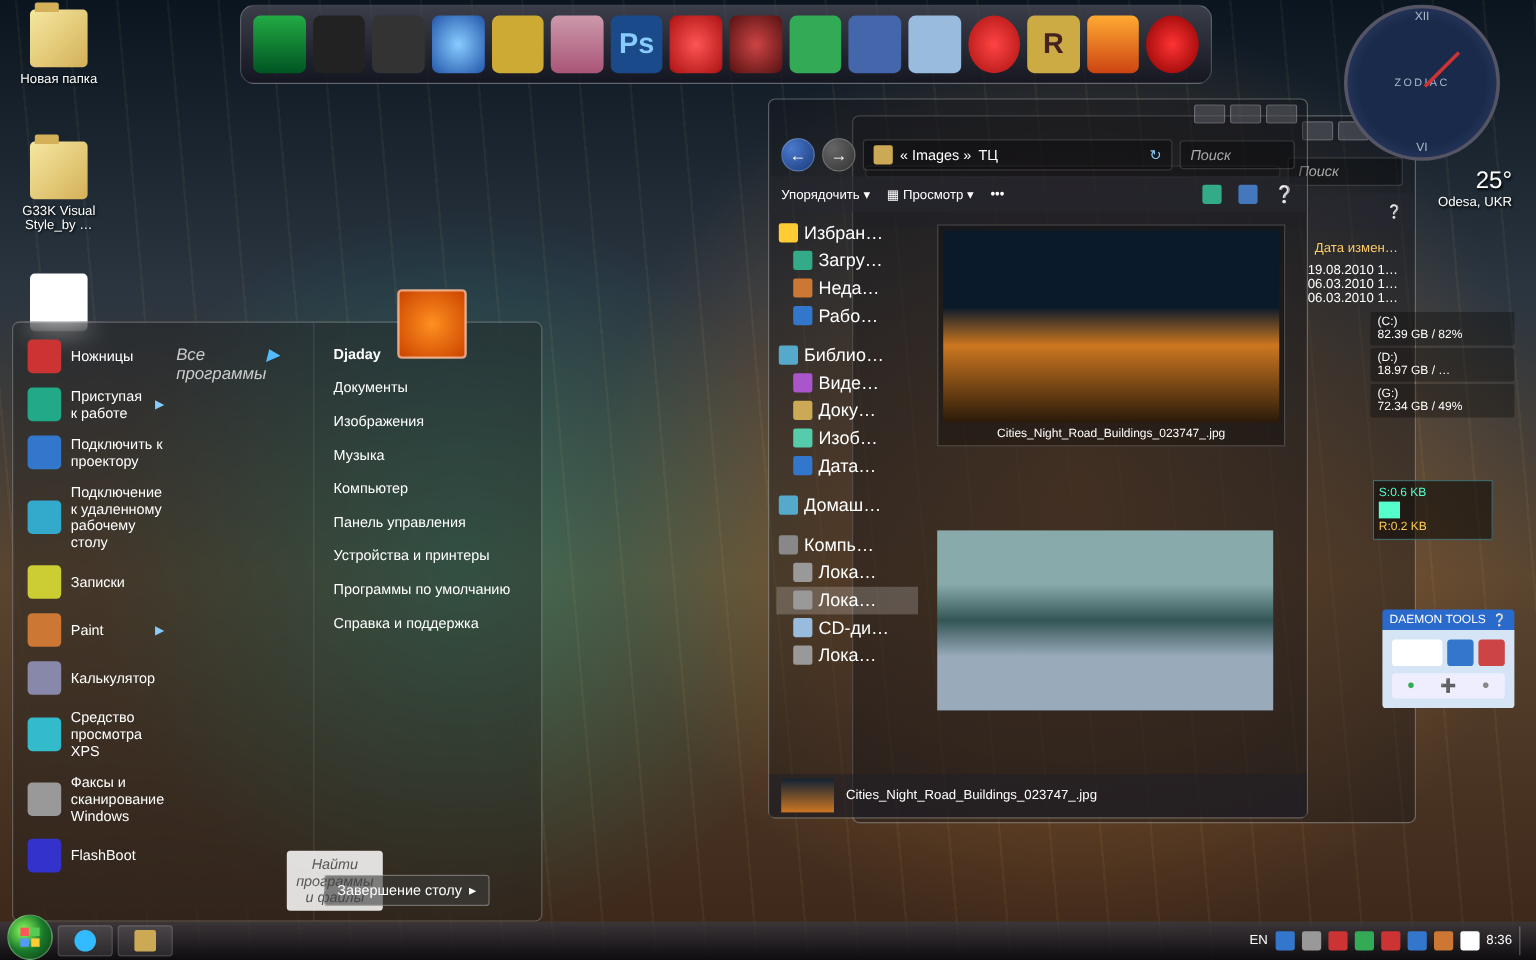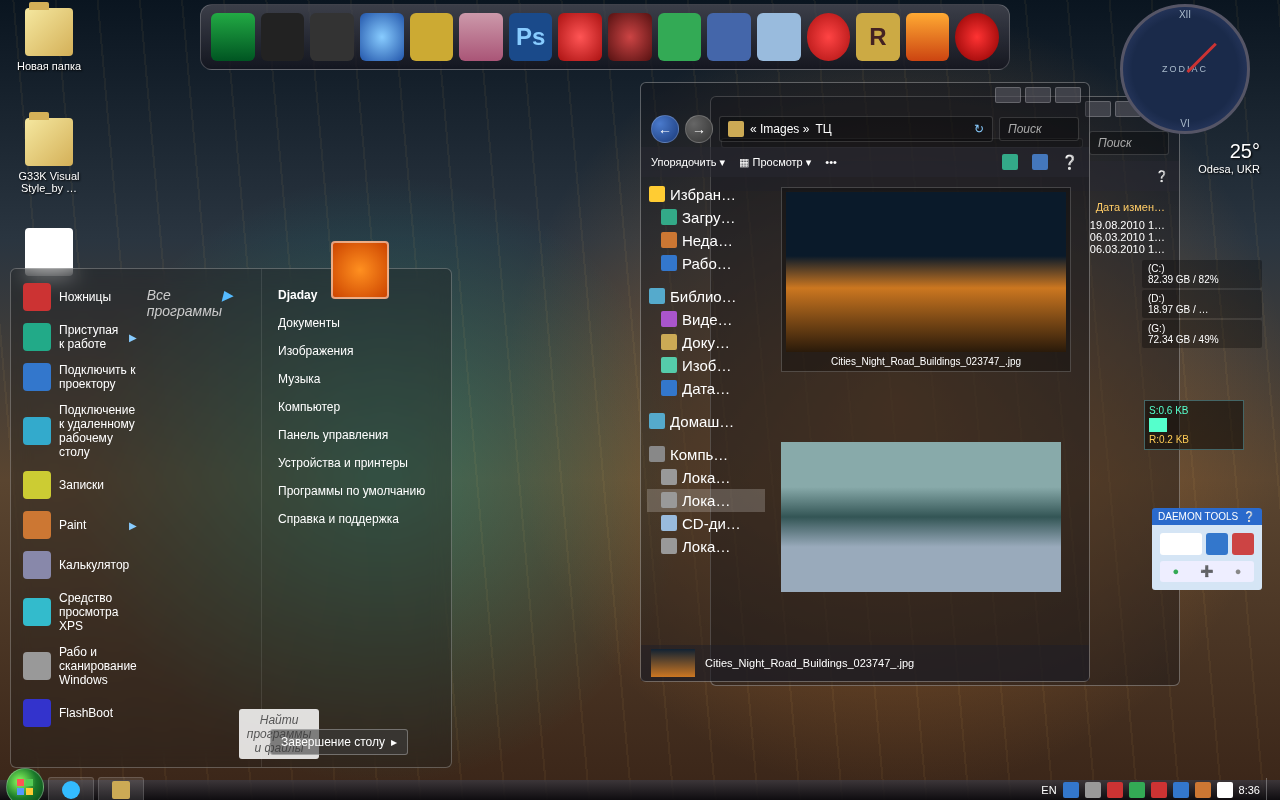--- a/index.html
+++ b/index.html
@@ -24,33 +24,33 @@
 .sm-shutdown { margin-top:auto; background: rgba(60,60,60,0.6); border:1px solid rgba(255,255,255,0.3); padding:5px 10px; border-radius:3px; display:flex; align-items:center; gap:6px; font-size:12px; align-self:flex-start; }
 .explorer { position: absolute; background: rgba(20,20,25,0.4); border: 1px solid rgba(255,255,255,0.3); border-radius: 6px; color: #fff; font-size: 12px; }
 .exp-back { left: 710px; top: 96px; width: 470px; height: 590px; }
 .exp-front { left: 640px; top: 82px; width: 450px; height: 600px; }
 .exp-titlebar { height: 28px; display:flex; justify-content:flex-end; padding:4px 8px; gap:4px; }
 .winbtn { width: 26px; height: 16px; background: rgba(100,100,110,0.5); border:1px solid rgba(255,255,255,0.2); border-radius:2px; }
 .exp-nav { height: 36px; display:flex; align-items:center; padding: 0 10px; gap:6px; }
 .navbtn { width:28px; height:28px; border-radius:50%; background: radial-gradient(circle at 30% 30%, #4a7acc, #1a3a7a); border:1px solid rgba(255,255,255,0.2); display:flex; align-items:center; justify-content:center; color:#fff; font-size:14px; }
 .navbtn.disabled { background: radial-gradient(circle at 30% 30%, #666, #333); }
 .breadcrumb { flex:1; background: rgba(0,0,0,0.3); border:1px solid rgba(255,255,255,0.15); padding:4px 8px; border-radius:3px; display:flex; align-items:center; gap:6px; }
-.exp-search { width:80px; background: rgba(0,0,0,0.3); border:1px solid rgba(255,255,255,0.15); padding:4px 8px; border-radius:3px; font-style:italic; color:#aaa; }
+.exp-search { width:96px; background: rgba(0,0,0,0.3); border:1px solid rgba(255,255,255,0.15); padding:4px 8px; border-radius:3px; font-style:italic; color:#aaa; }
 .exp-toolbar { height:30px; background: rgba(40,40,50,0.5); display:flex; align-items:center; padding:0 10px; gap:14px; font-size:11px; }
 .exp-body { display:flex; height: calc(100% - 130px); }
 .exp-tree { width:130px; padding:6px; overflow:hidden; }
 .tree-item { display:flex; align-items:flex-start; gap:5px; padding:3px 2px; white-space:nowrap; font-size:15px; }
 .tree-item .tico { width:16px; height:16px; flex-shrink:0; border-radius:2px; }
 .tree-section { margin-bottom:10px; }
 .exp-content { flex:1; padding:10px; position:relative; }
 .thumb { background: rgba(0,0,0,0.3); border:1px solid rgba(255,255,255,0.2); padding:4px; text-align:center; font-size:10px; }
 .thumb-img { width:280px; height:160px; background: linear-gradient(180deg, #0a1a2a 40%, #cc7720 60%, #2a1a0a); margin-bottom:4px; }
 .thumb-img.river { background: linear-gradient(180deg, #8aa 30%, #355 50%, #9ab 70%); }
 .exp-status { position:absolute; bottom:0; left:0; right:0; height:36px; background:rgba(30,30,40,0.5); display:flex; align-items:center; padding:0 10px; gap:10px; font-size:11px; }
-.taskbar { position: absolute; bottom: 0; left: 0; right: 0; height: 20px; background: linear-gradient(180deg, rgba(60,60,70,0.7), rgba(10,10,15,0.9)); display:flex; align-items:center; padding:0 6px; color:#fff; font-size:11px; }
+.taskbar { position: absolute; bottom: 0; left: 0; right: 0; height: 32px; background: linear-gradient(180deg, rgba(60,60,70,0.7), rgba(10,10,15,0.9)); display:flex; align-items:center; padding:0 6px; color:#fff; font-size:11px; }
 .start-orb { width:38px; height:38px; border-radius:50%; background: radial-gradient(circle at 35% 35%, #8cff60, #1a7a2a 50%, #0a3a15); margin-top:-6px; display:flex; align-items:center; justify-content:center; border:1px solid rgba(255,255,255,0.3); }
 .tb-item { width:46px; height:26px; background:rgba(255,255,255,0.1); border:1px solid rgba(255,255,255,0.15); border-radius:3px; margin-left:4px; display:flex; align-items:center; justify-content:center; }
 .tray { margin-left:auto; display:flex; align-items:center; gap:6px; }
 .tray-ico { width:16px; height:16px; border-radius:2px; }
 .gadget { position: absolute; color:#fff; font-size:11px; }
 .clock-gadget { right:30px; top:4px; width:130px; height:130px; border-radius:50%; background: radial-gradient(circle, #1a2a4a 60%, #3a4a7a); border:3px solid #556; display:flex; align-items:center; justify-content:center; }
 .clock-hand { position:absolute; background:#c33; width:3px; height:40px; top:25px; left:63px; transform-origin: bottom; transform: rotate(45deg); }
 .weather-gadget { right:20px; top:140px; width:110px; text-align:right; font-size:20px; text-shadow:1px 1px 2px #000; }
 .weather-gadget .loc { font-size:11px; }
 .drives-gadget { right:18px; top:260px; width:120px; }
@@ -264,21 +264,21 @@
         <div class="sm-item">
           <span class="mico" style="background:#88a"></span>
           <span>Калькулятор</span>
         </div>
         <div class="sm-item">
           <span class="mico" style="background:#3bc"></span>
           <span>Средство просмотра XPS</span>
         </div>
         <div class="sm-item">
           <span class="mico" style="background:#999"></span>
-          <span>Рабо и сканирование Windows</span>
+          <span>Факсы и сканирование Windows</span>
         </div>
         <div class="sm-item">
           <span class="mico" style="background:#33c"></span>
           <span>FlashBoot</span>
         </div>
       </div>
     <div class="sm-allprogs">
       <span>Все программы</span>
         <span style="color:#5bf">▶</span>
     </div>

